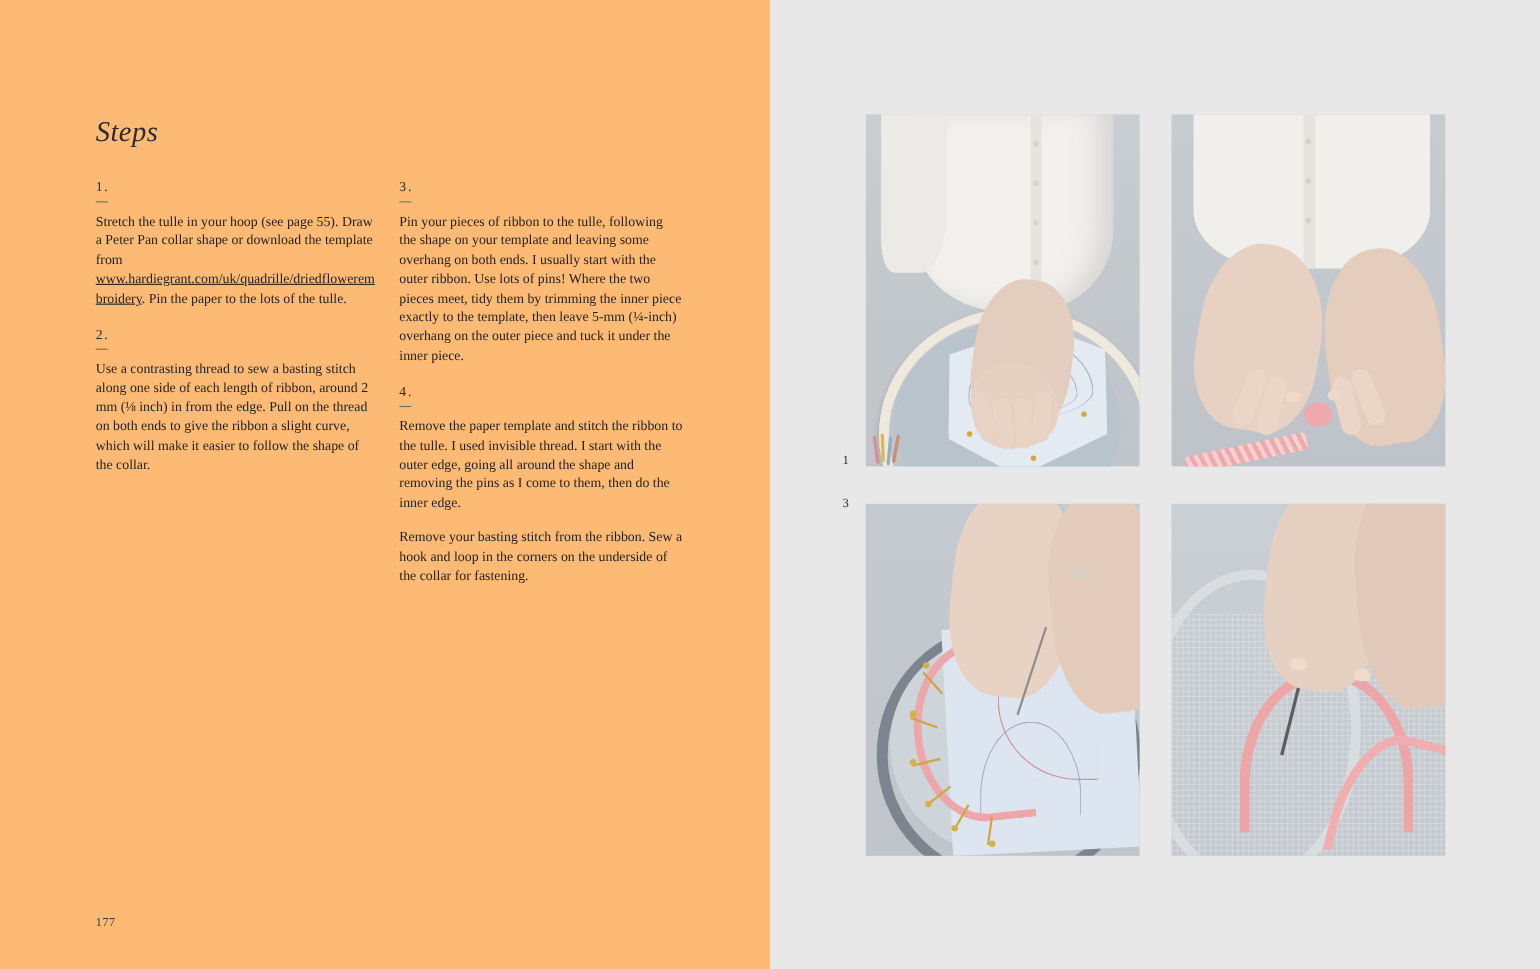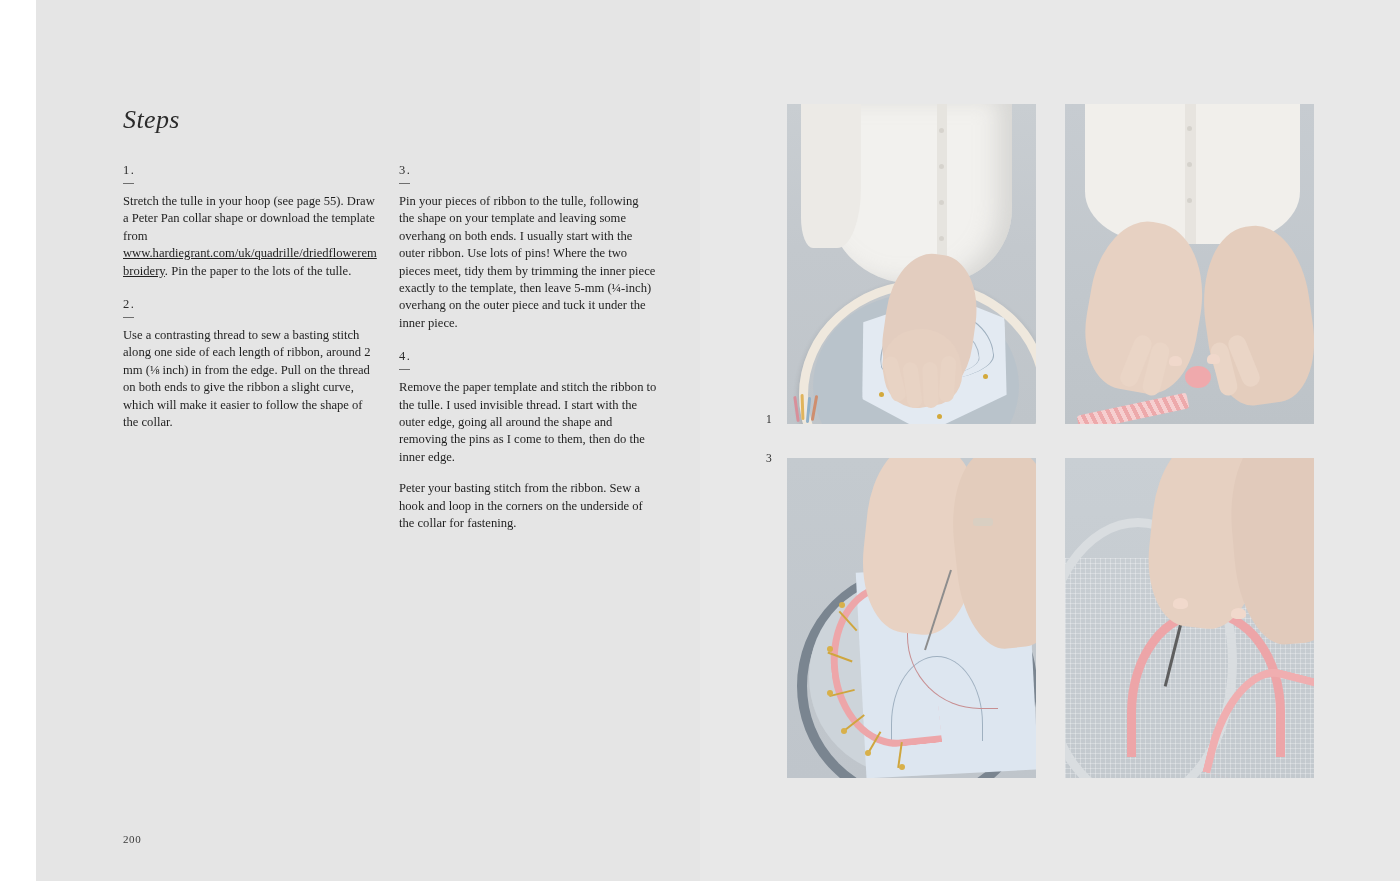--- a/index.html
+++ b/index.html
@@ -15,22 +15,21 @@
     background: #ffffff;
     font-family: "Liberation Serif", serif;
   }
   
   .left-page {
     position: absolute;
     left: 0;
     top: 0;
     width: 700px;
     height: 881px;
-    background: #e5e5e5;
-    margin-left: 36px;
+    background: #fdba74;
   }
   .steps-heading {
     position: absolute;
     left: 87px;
     top: 105px;
     font-family: "Liberation Serif", serif;
     font-style: italic;
     font-size: 26px;
     color: #2b2b2b;
     letter-spacing: 0.4px;
@@ -212,26 +211,26 @@
       <div class="step-block">
         <div class="step-num">3.</div>
         <div class="step-rule"></div>
         <p class="step-body">Pin your pieces of ribbon to the tulle, following the shape on your template and leaving some overhang on both ends. I usually start with the outer ribbon. Use lots of pins! Where the two pieces meet, tidy them by trimming the inner piece exactly to the template, then leave 5-mm (¼-inch) overhang on the outer piece and tuck it under the inner piece.</p>
       </div>
 
       <div class="step-block">
         <div class="step-num">4.</div>
         <div class="step-rule"></div>
         <p class="step-body">Remove the paper template and stitch the ribbon to the tulle. I used invisible thread. I start with the outer edge, going all around the shape and removing the pins as I come to them, then do the inner edge.</p>
-        <p class="step-body">Peter your basting stitch from the ribbon. Sew a hook and loop in the corners on the underside of the collar for fastening.</p>
+        <p class="step-body">Remove your basting stitch from the ribbon. Sew a hook and loop in the corners on the underside of the collar for fastening.</p>
       </div>
 
     </div>
 
-    <div class="page-number">200</div>
+    <div class="page-number">177</div>
   </div>
 
   <div class="right-page">
     <div class="photo-grid">
 
       <div class="photo ph1">
         <div class="ph-inner">
           <div class="p1-bg"></div>
           <div class="p1-shirt"></div>
           <div class="p1-shirt2"></div>

